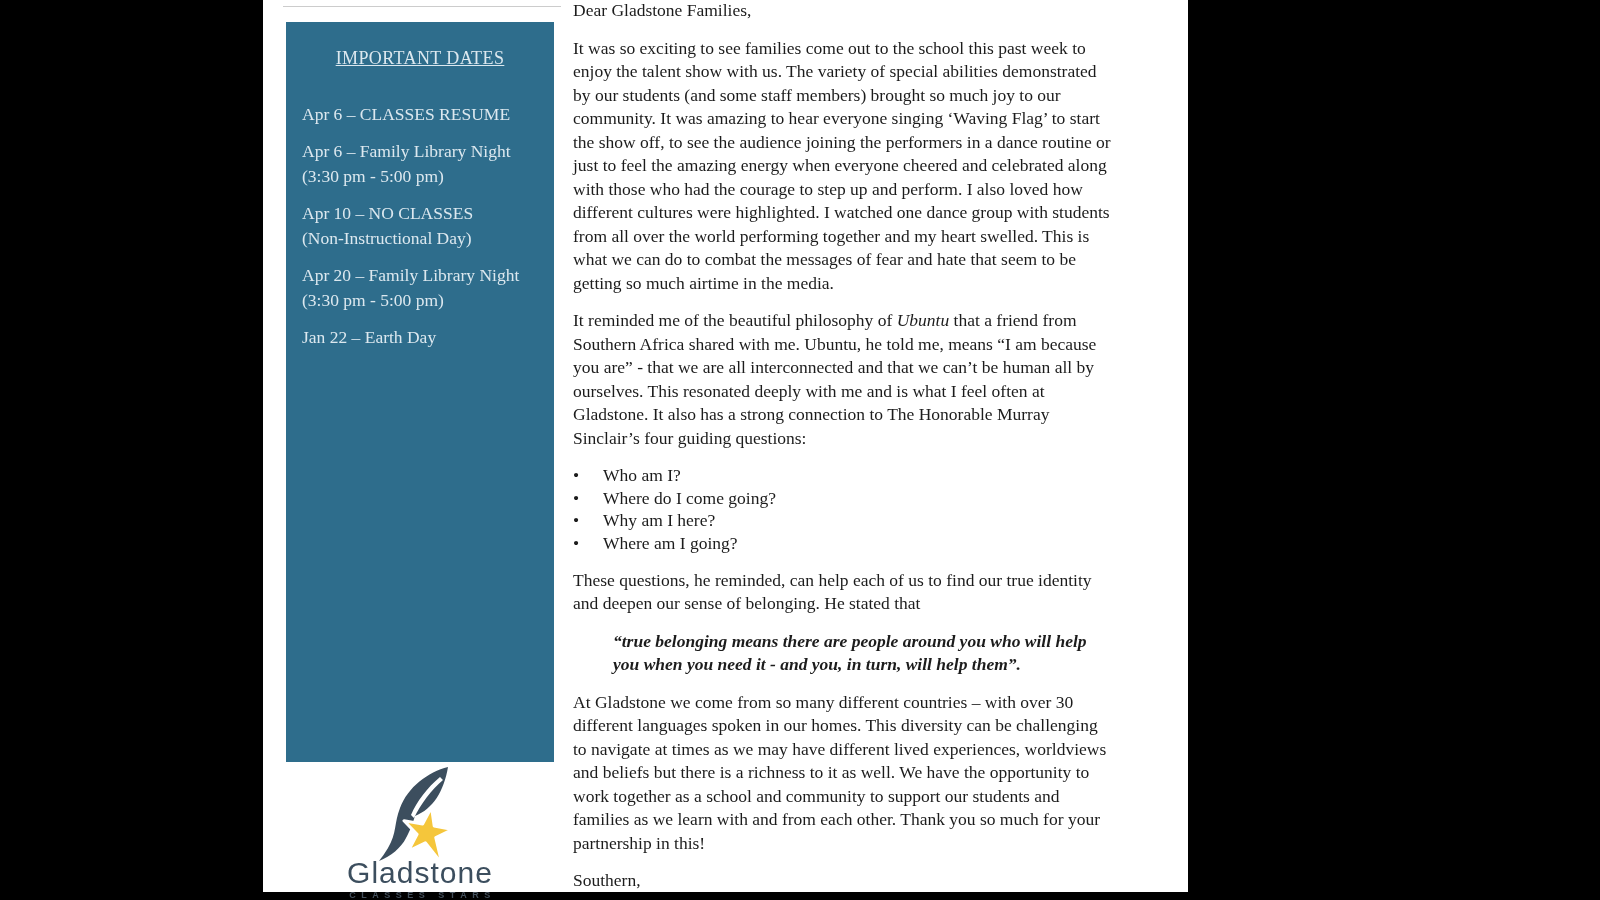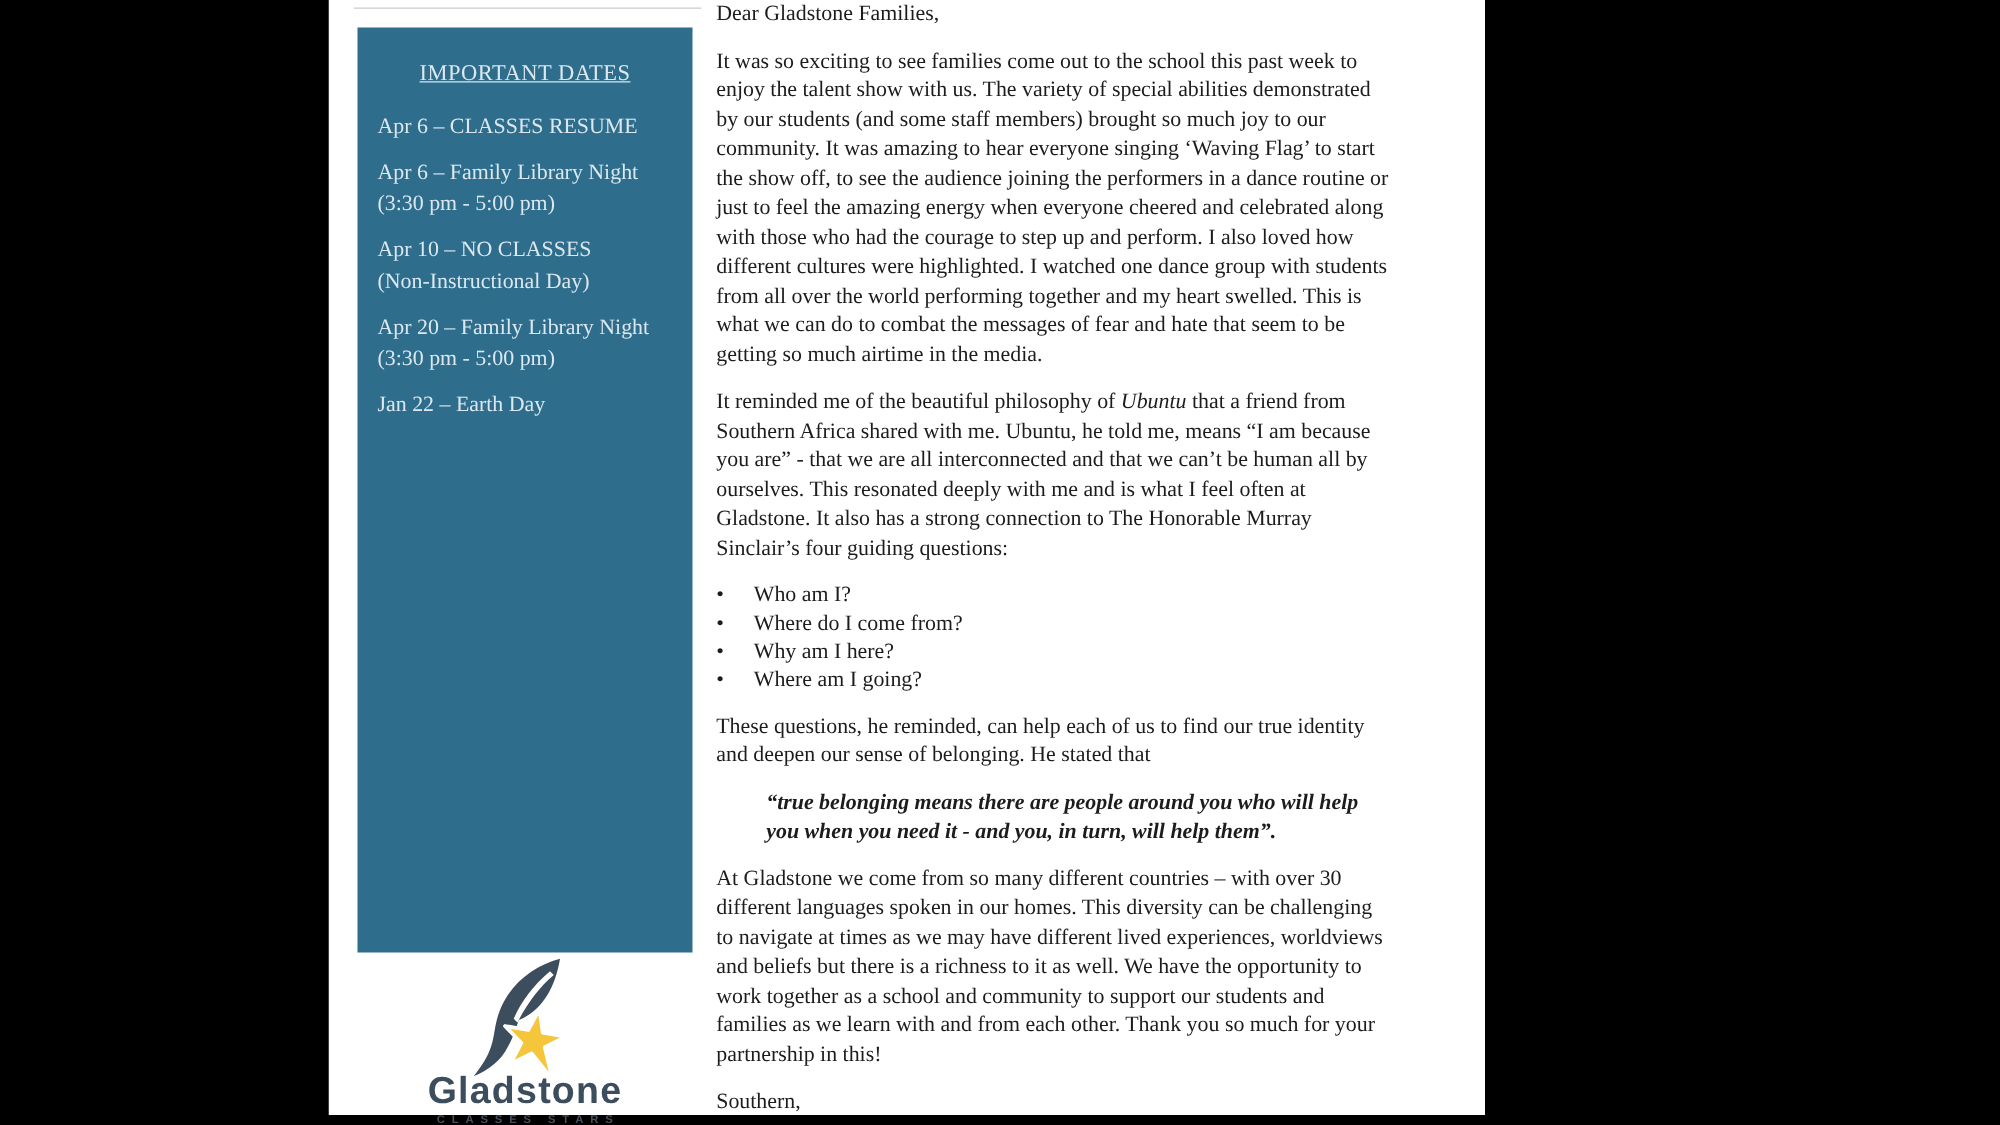--- a/index.html
+++ b/index.html
@@ -9,27 +9,27 @@
 
   
   .artifact-line{position:absolute;left:20px;top:6px;width:278px;height:1px;
                  background:rgba(110,110,110,0.35);}
 
   
   .sidebar{position:absolute;left:23px;top:22px;width:268px;height:740px;
            background:#2E6D8C;box-sizing:border-box;padding:24px 16px 0 16px;
            color:#DCE8EF;font-size:17.5px;line-height:25px;}
   .sidebar-title{text-align:center;text-decoration:underline;font-size:18px;
-                 letter-spacing:0.4px;margin-bottom:17px;}
+                 letter-spacing:0.4px;margin-bottom:31px;}
   .sidebar-item{margin-bottom:12px;}
 
   
   .logo{position:absolute;left:23px;top:765px;width:268px;text-align:center;}
   .logo svg{display:block;margin:0 auto;}
-  .logo-name{font-family:"Liberation Sans", sans-serif;font-weight:bold;
+  .logo-name{font-family:"Liberation Sans", sans-serif;font-weight:normal;
              font-size:30px;color:#3C4E5E;letter-spacing:1px;line-height:28px;margin-top:-6px;}
   .logo-tagline{font-family:"Liberation Sans", sans-serif;font-weight:bold;
                 font-size:9px;letter-spacing:5.5px;color:#44505C;margin-top:3px;text-indent:5px;}
 
   
   .letter{position:absolute;left:310px;top:-1px;width:540px;color:#1C1C1C;
           font-size:17.5px;line-height:23.5px;}
   .letter p{margin:0 0 14px 0;}
   .bullets{margin:0 0 14px 0;padding:0;list-style:none;line-height:22.7px;}
   .bullets li{display:flex;}
@@ -87,21 +87,21 @@
       <p>Dear Gladstone Families,</p>
       <p>It was so exciting to see families come out to the school this past week to enjoy the talent show with us. The variety of special abilities demonstrated by our students (and some staff members) brought so much joy to our community. It was amazing to hear everyone singing ‘Waving Flag’ to start the show off, to see the audience joining the performers in a dance routine or just to feel the amazing energy when everyone cheered and celebrated along with those who had the courage to step up and perform. I also loved how different cultures were highlighted. I watched one dance group with students from all over the world performing together and my heart swelled. This is what we can do to combat the messages of fear and hate that seem to be getting so much airtime in the media.</p>
       <p><span>It reminded me of the beautiful philosophy of </span><span class="ital">Ubuntu</span><span> that a friend from Southern Africa shared with me. Ubuntu, he told me, means “I am because you are” - that we are all interconnected and that we can’t be human all by ourselves. This resonated deeply with me and is what I feel often at Gladstone. It also has a strong connection to The Honorable Murray Sinclair’s four guiding questions:</span></p>
       <ul class="bullets">
         <li>
             <span class="dot">•</span>
             <span>Who am I?</span>
           </li>
         <li>
             <span class="dot">•</span>
-            <span>Where do I come from?</span>
+            <span>Where do I come going?</span>
           </li>
         <li>
             <span class="dot">•</span>
             <span>Why am I here?</span>
           </li>
         <li>
             <span class="dot">•</span>
             <span>Where am I going?</span>
           </li>
       </ul>

